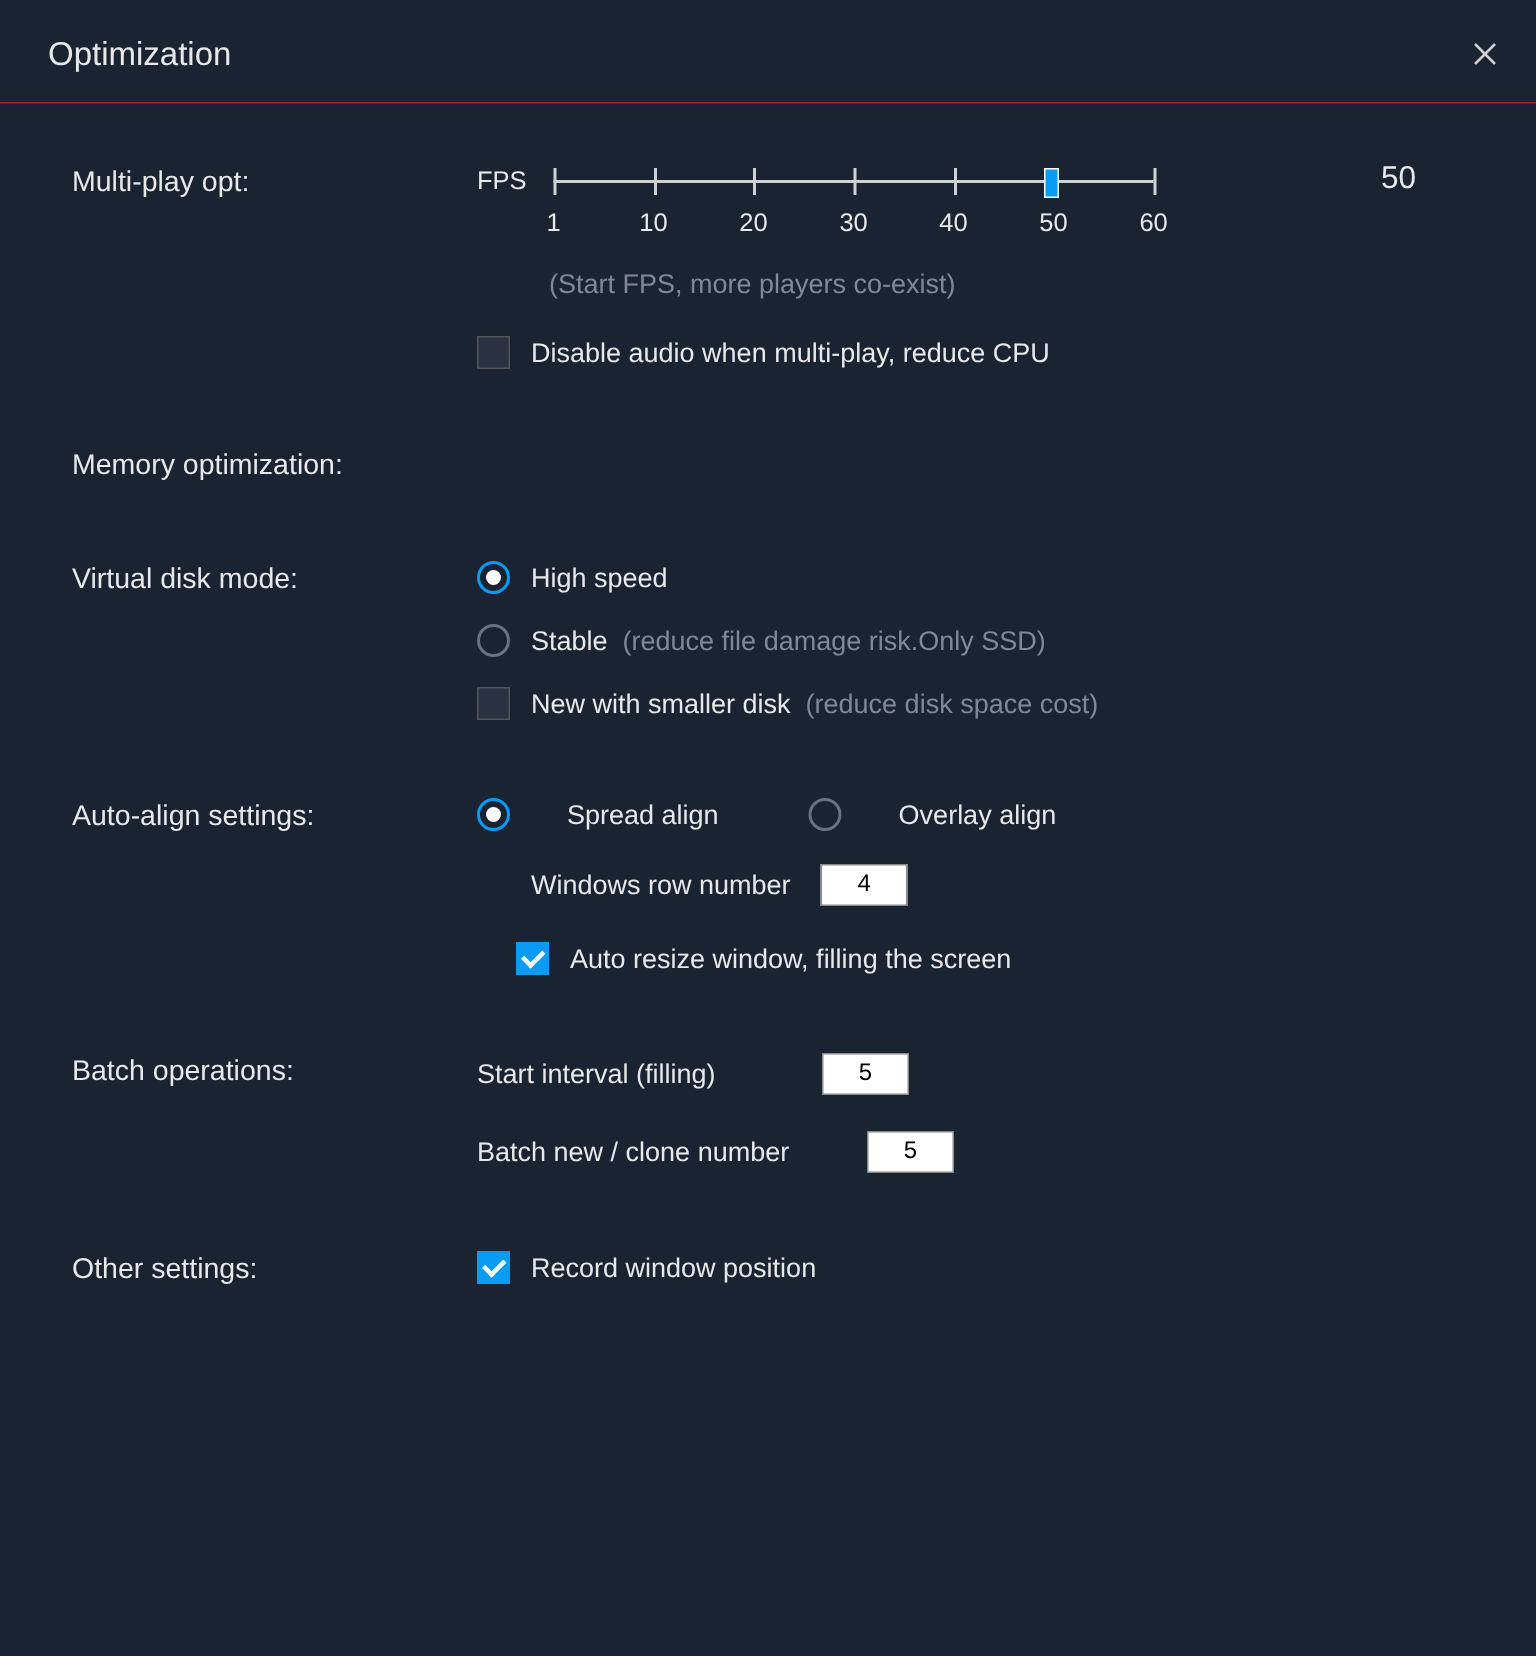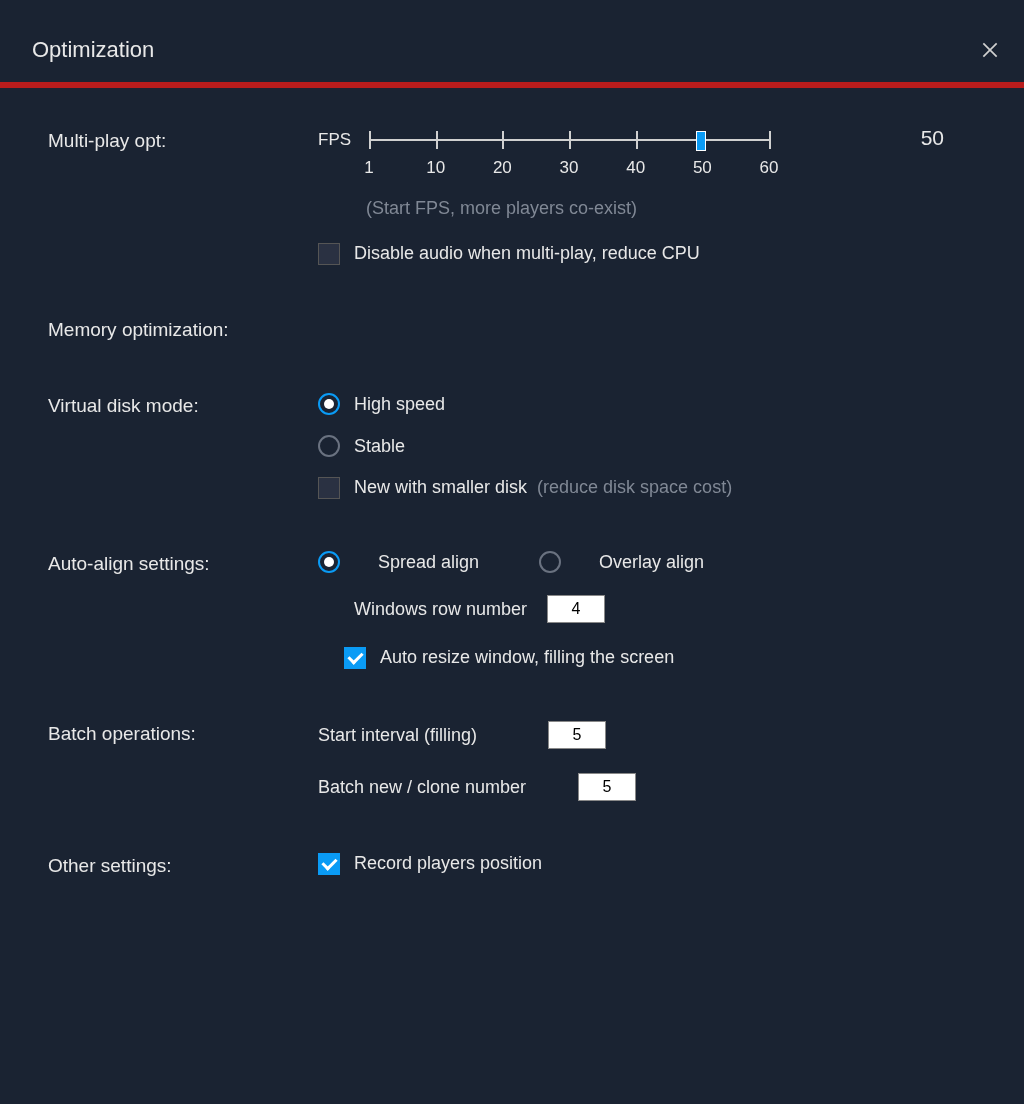--- a/index.html
+++ b/index.html
@@ -20,22 +20,22 @@
     
     .window {
       width: 100%;
       height: 100%;
     }
     
     .titlebar {
       display: flex;
       justify-content: space-between;
       align-items: center;
-      padding: 36px 20px 18px 32px;
-      border-bottom: 6px solid #b91c1c;
+      padding: 22px 20px 18px 32px;
+      border-bottom: 1px solid #b91c1c;
     }
     
     .title {
       font-size: 22px;
       color: #e8e8e8;
     }
     
     .close-btn {
       width: 28px;
       height: 28px;
@@ -146,21 +146,21 @@
     
     .hint {
       color: #808895;
       font-size: 18px;
       margin-top: 40px;
       margin-left: 48px;
     }
     
     .checkbox-row {
       display: flex;
-      align-items: flex-start;
+      align-items: center;
       margin-top: 24px;
     }
     
     .checkbox-row.indented {
       margin-left: 26px;
     }
     
     .checkbox {
       width: 22px;
       height: 22px;
@@ -354,20 +354,21 @@
     <div class="row">
       <div class="label-col">Virtual disk mode:</div>
       <div class="control-col">
         <div class="radio-row">
           <div class="radio selected"></div>
           <div class="radio-label">High speed</div>
         </div>
         <div class="radio-row">
           <div class="radio"></div>
           <div class="radio-label">Stable</div>
+          <div class="radio-hint">(reduce file damage risk.Only SSD)</div>
         </div>
         <div class="checkbox-row" style="margin-top:6px">
           <div class="checkbox"></div>
           <div class="check-label">New with smaller disk</div>
           <div class="radio-hint">(reduce disk space cost)</div>
         </div>
       </div>
     </div>
 
     <div class="row">
@@ -406,19 +407,19 @@
           <input class="text-input" value="5" style="">
         </div>
       </div>
     </div>
 
     <div class="row other-row">
       <div class="label-col">Other settings:</div>
       <div class="control-col">
         <div class="checkbox-row">
           <div class="checkbox checked"></div>
-          <div class="check-label">Record players position</div>
+          <div class="check-label">Record window position</div>
         </div>
       </div>
     </div>
 
   </div>
 </div>
 
 </body></html>

